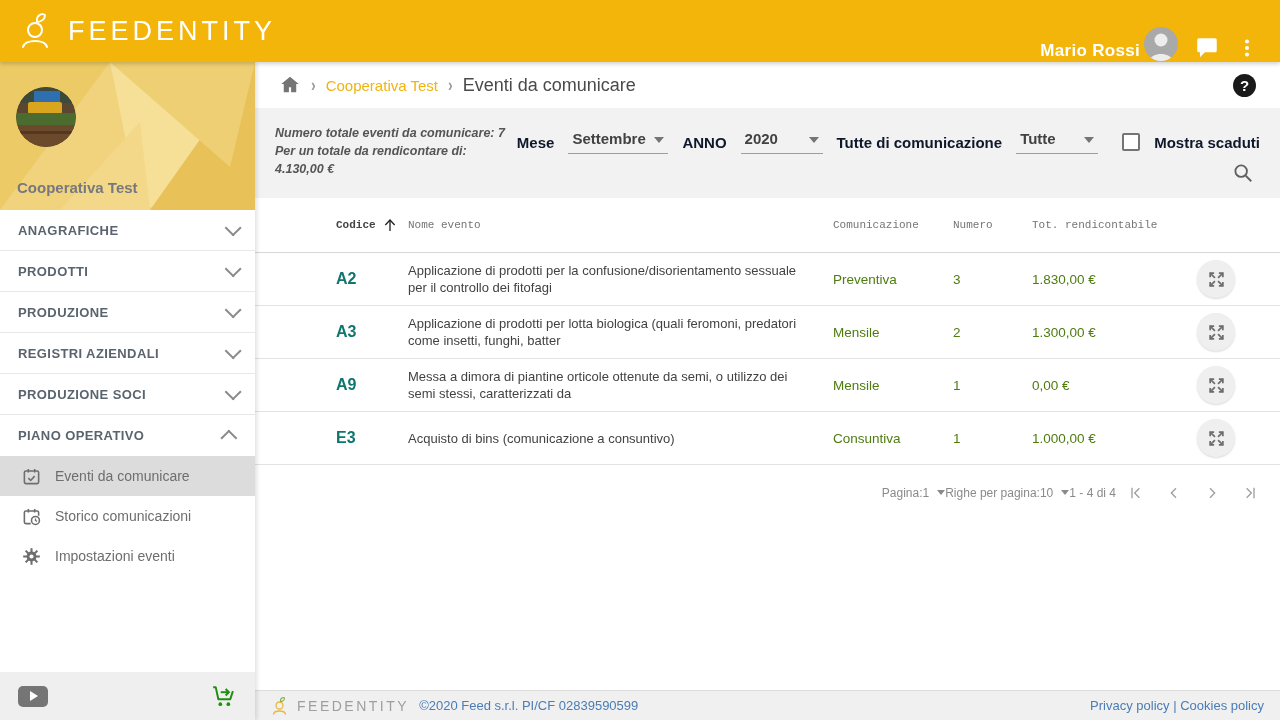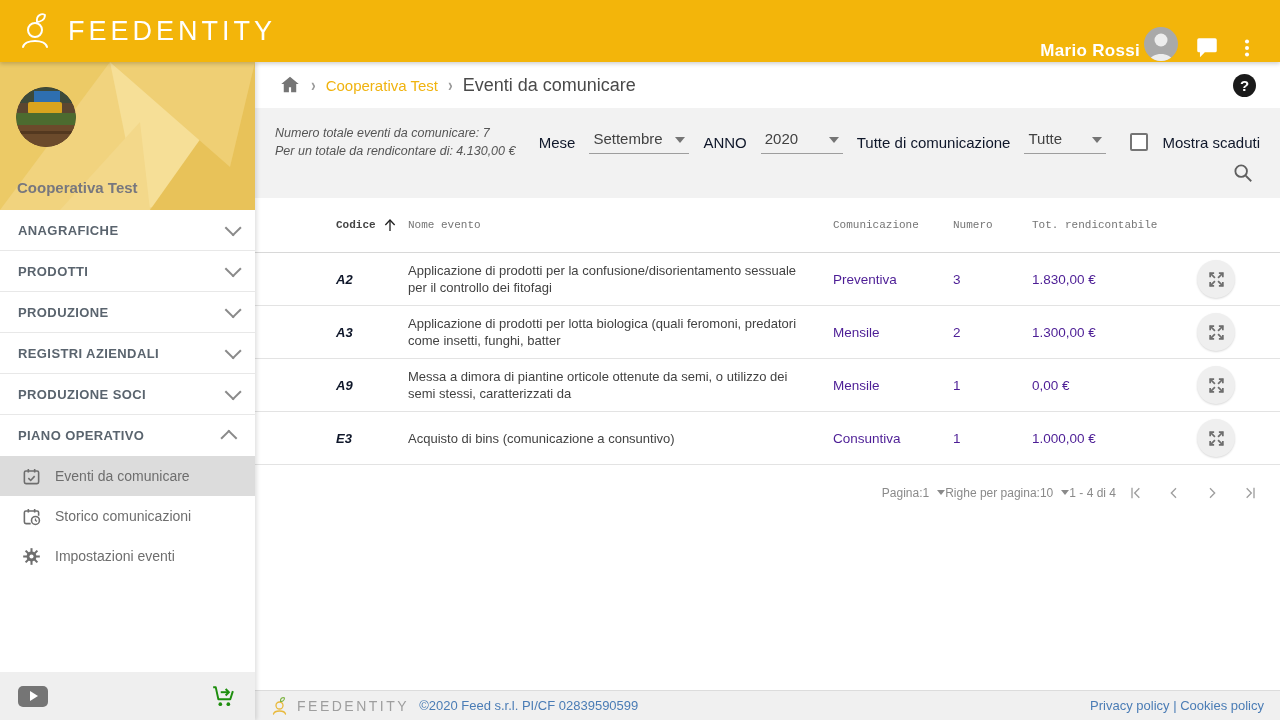--- a/index.html
+++ b/index.html
@@ -40,40 +40,40 @@
   
   .main { position:absolute; top:62px; left:255px; width:1025px; height:658px; display:flex; flex-direction:column; background:#fff; }
   .crumb-bar { flex:0 0 46px; display:flex; align-items:center; padding:0 24px; gap:10px; background:#fff; }
   .crumb-link { color:#F0B30F; font-size:15px; cursor:pointer; }
   .crumb-current { color:#4A4A4A; font-size:18px; }
   .crumb-sep { color:#9A9A9A; font-size:14px; font-weight:700; transform:scaleY(1.3); }
   .help-btn { margin-left:auto; width:23px; height:23px; border-radius:50%; background:#1A1A1A; color:#fff;
               display:flex; align-items:center; justify-content:center; font-size:15px; font-weight:700; cursor:pointer; }
 
   .filter-bar { flex:0 0 90px; background:#F2F2F2; position:relative; padding:14px 20px 0 20px; }
-  .filter-row { display:flex; align-items:flex-start; }
+  .filter-row { display:flex; align-items:flex-start;font-weight:bold; }
   .summary { font-style:italic; color:#555; font-size:12.5px; line-height:18px; width:300px; padding-top:2px; }
   .controls { display:flex; align-items:center; gap:14px; margin-left:8px; padding-top:8px; }
   .f-label { font-size:15px; color:#0f172a; white-space:nowrap; }
   .select { position:relative; border-bottom:1px solid #9E9E9E; padding:0 22px 6px 4px; font-size:15px; color:#424242; cursor:pointer; min-width:82px; }
   .select.wide { min-width:100px; }
   .select::after { content:""; position:absolute; right:4px; top:7px; border-left:5px solid transparent; border-right:5px solid transparent; border-top:6px solid #757575; }
   .checkbox { width:18px; height:18px; border:2px solid #757575; background:#fff; border-radius:2px; cursor:pointer; margin-left:10px; }
   .search-btn { position:absolute; right:26px; bottom:10px; cursor:pointer; }
 
   .table-area { flex:1 1 auto; background:#fff; }
   .thead { display:grid; grid-template-columns:72px 425px 120px 79px 140px 1fr; align-items:center;
            padding:0 20px 0 81px; height:55px; border-bottom:1px solid #D8D8D8;font-family:Liberation Mono, monospace; }
   .th { font-size:11px; color:#757575; }
   .th-codice { display:flex; align-items:center; gap:6px; font-weight:700; color:#444; cursor:pointer; }
   .trow { display:grid; grid-template-columns:72px 425px 120px 79px 140px 1fr; align-items:center;
           padding:0 20px 0 81px; min-height:53px; border-bottom:1px solid #E3E3E3; }
-  .td-code { font-size:13px; font-weight:700; color:#0f172a;font-style:italic; }
+  .td-code { font-size:16px; font-weight:700; color:#0f766e; }
   .td-name { font-size:13px; color:#424242; line-height:17px; padding:9px 24px 9px 0; }
-  .td { font-size:13.5px; color:#4c1d95; }
+  .td { font-size:13.5px; color:#4d7c0f; }
   .expand-btn { width:38px; height:38px; border-radius:50%; background:#EFEFEF; display:flex; align-items:center; justify-content:center;
                 justify-self:center; cursor:pointer; box-shadow:0 1px 2px rgba(0,0,0,.15); }
 
   .pag-row { display:flex; align-items:center; justify-content:flex-end; height:55px; padding-right:22px;
              color:#8A8A8A; font-size:12px; }
   .pag-select { position:relative; padding-right:16px; cursor:pointer; color:#8A8A8A; }
   .pag-select::after { content:""; position:absolute; right:0; top:4px; border-left:4px solid transparent; border-right:4px solid transparent; border-top:5px solid #8A8A8A; }
   .pag-nav { display:flex; align-items:center; gap:22px; margin-left:12px; }
   .pag-nav svg { cursor:pointer; }
 

